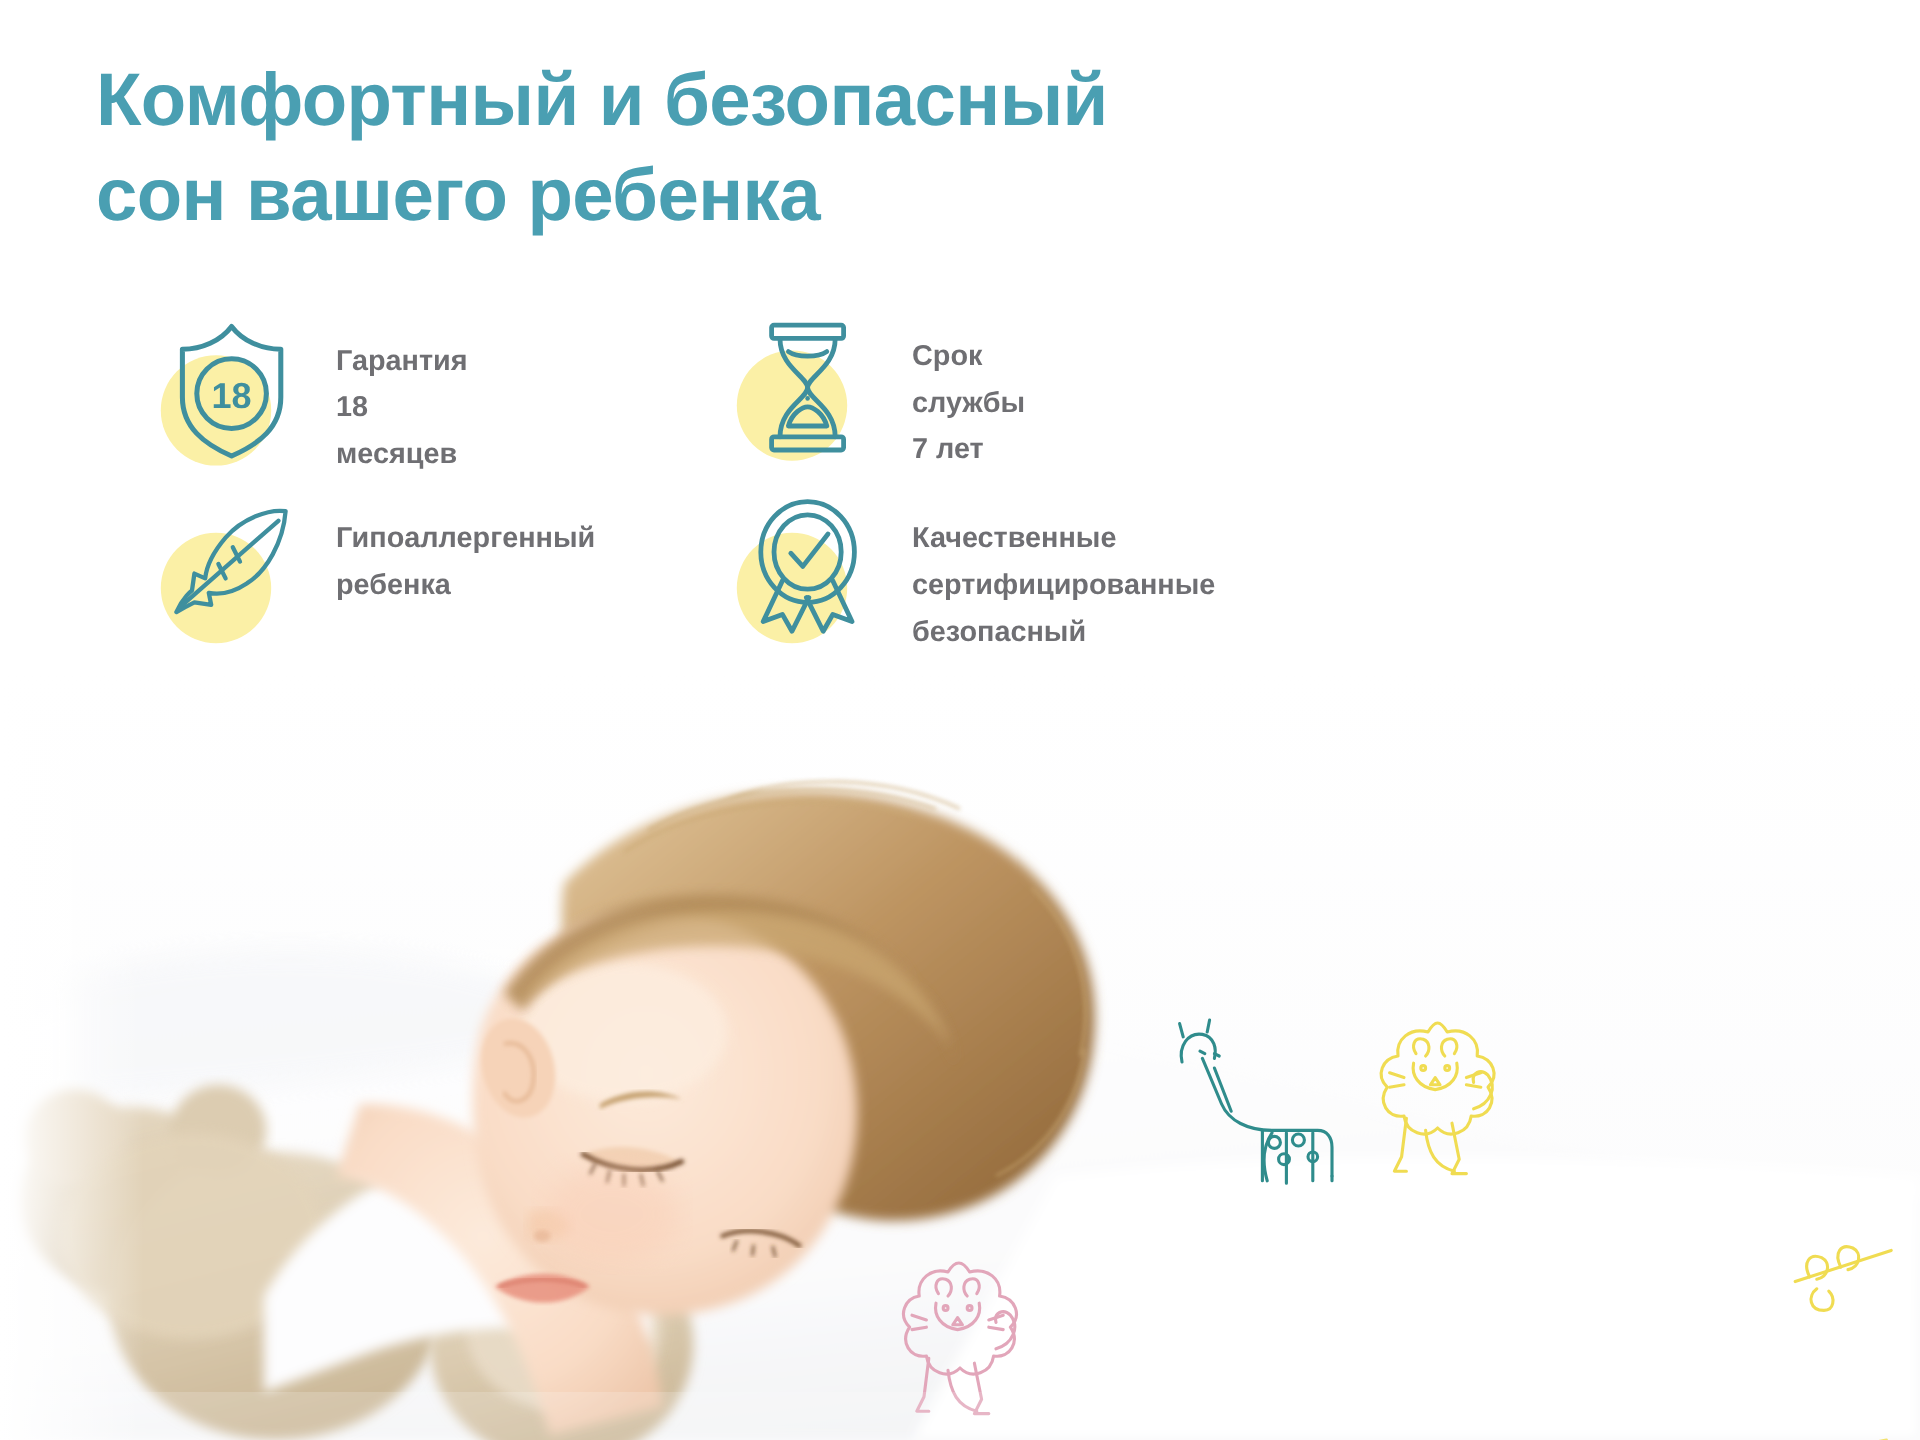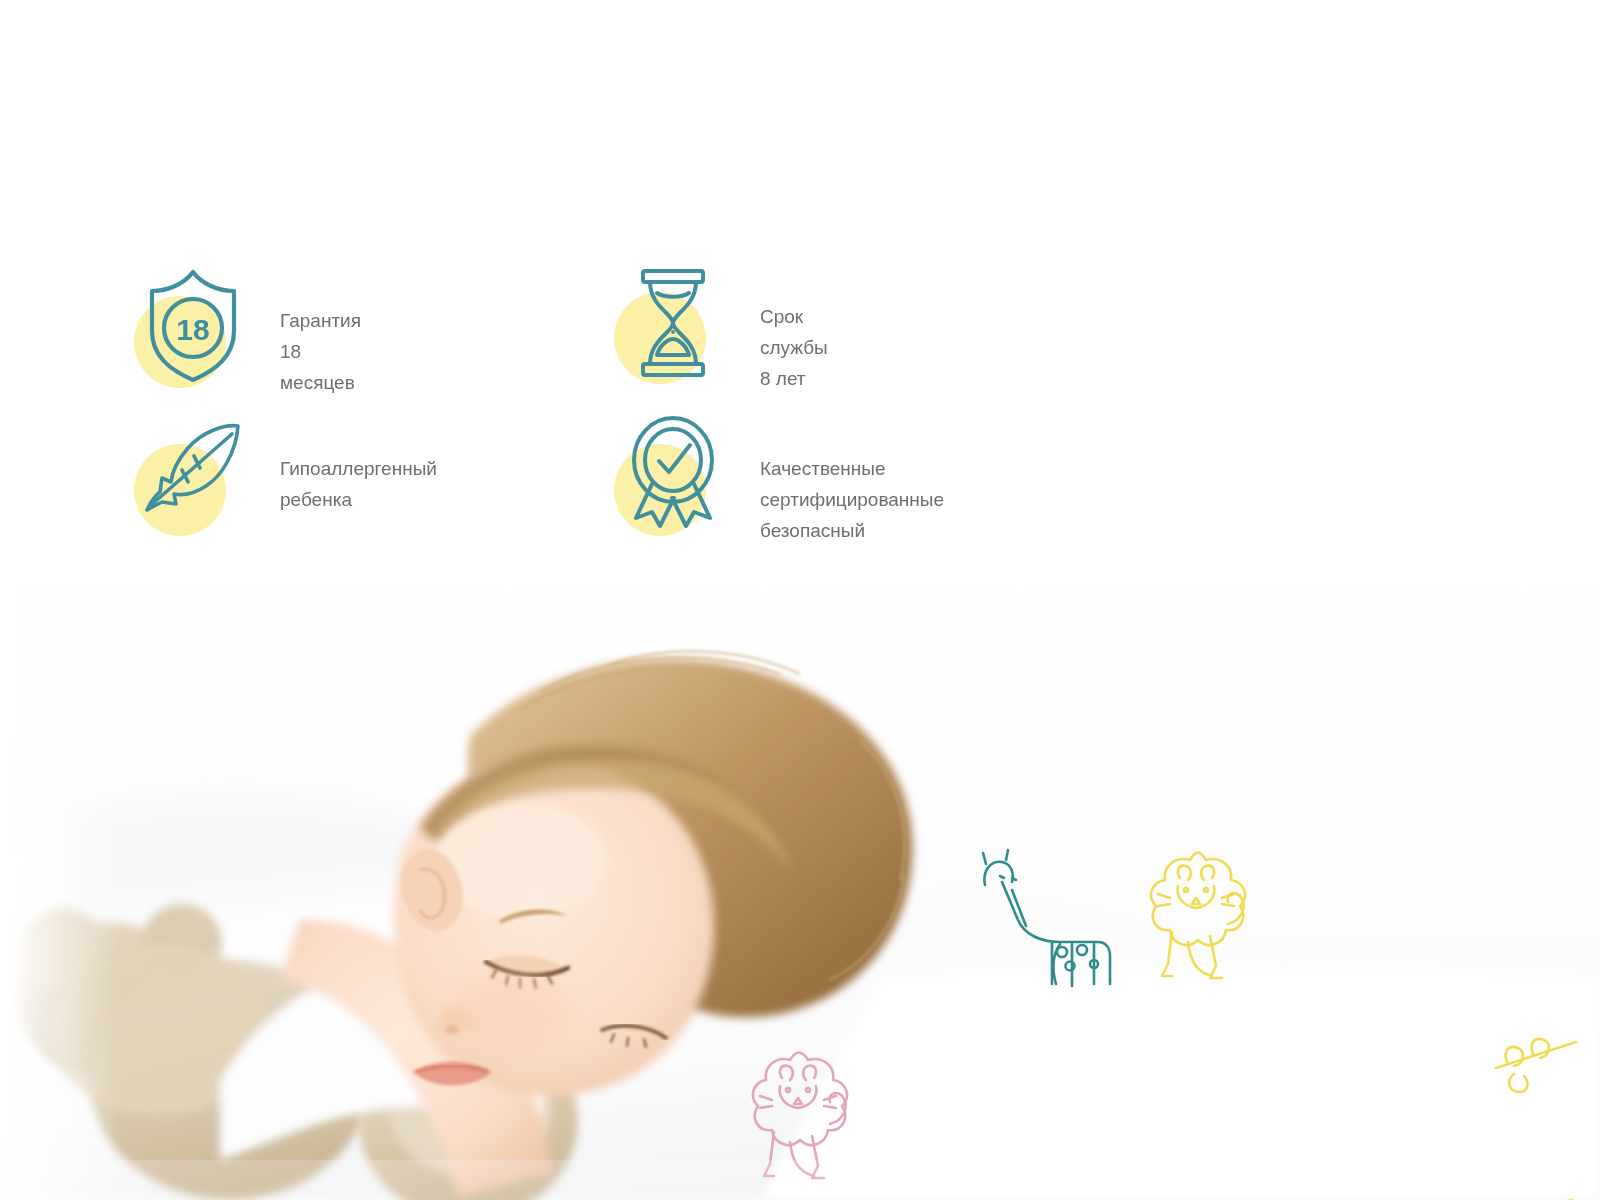--- a/index.html
+++ b/index.html
@@ -24,22 +24,22 @@
   .features { position:absolute; left:0; top:258px; width:1600px; }
   .feature { position:absolute; }
   .f-ic { position:absolute; left:0; top:0; width:120px; height:130px; }
   .f-blob {
     position:absolute; width:92px; height:92px; border-radius:50%;
     background:#fbf0a6; left:2px; top:38px; z-index:0;
   }
   .f-svg { position:absolute; left:0; top:0; z-index:1; }
   .f-txt {
     position:absolute; left:148px; top:24px;
-    font-size:19px; line-height:1.62; color:#6f6f73;
-    font-weight:400; white-space:pre-line;margin-top:24px;
+    font-size:24px; line-height:1.62; color:#6f6f73;
+    font-weight:700; white-space:pre-line;
   }
 
   .feat-warranty  { left:132px; top:0px; }
   .feat-lifetime  { left:612px; top:-4px; }
   .feat-hypo      { left:132px; top:148px; }
   .feat-quality   { left:612px; top:148px; }
 
   
   .photo {
     position:absolute; left:0; top:560px; width:1600px; height:640px;
@@ -56,20 +56,22 @@
     position:absolute; left:0; top:560px; width:120px; height:640px;
     background:linear-gradient(to right,#ffffff 0%,rgba(255,255,255,0) 100%);
     pointer-events:none; z-index:5;
   }
 </style>
 </head>
 <body>
 
 <div class="page">
 
+  <h1 class="headline">Комфортный и безопасный
+сон вашего ребенка</h1>
 
   <div class="features">
 
     <div class="feature feat-warranty">
       <div class="f-ic">
         <div class="f-blob"></div>
         <svg class="f-svg" width="120" height="130" viewBox="0 0 120 130" fill="none">
           <path d="M61 14 C70 26 86 33 102 33 L102 73 C102 98 84 112 61 122 C38 112 20 98 20 73 L20 33 C36 33 52 26 61 14 Z" stroke="#3f8f9e" stroke-width="4.2" stroke-linejoin="round" fill="none"></path>
           <circle cx="61" cy="70" r="29" stroke="#3f8f9e" stroke-width="4.2" fill="none"></circle>
           <text x="61" y="82" text-anchor="middle" font-family="'Liberation Sans',sans-serif" font-size="30" font-weight="600" fill="#3f8f9e">18</text>
@@ -89,21 +91,21 @@
             <path d="M38 28 C38 52 61 60 61 69 C61 78 38 86 38 110"></path>
             <path d="M84 28 C84 52 61 60 61 69 C61 78 84 86 84 110"></path>
             <path d="M45 39 C52 44 70 44 77 39"></path>
             <path d="M45 101 C48 90 57 85 61 85 C65 85 74 90 77 101 Z"></path>
           </g>
           <circle cx="61" cy="71" r="1.9" fill="#3f8f9e"></circle>
           <circle cx="61" cy="78" r="1.9" fill="#3f8f9e"></circle>
         </svg>
       </div>
       <div class="f-txt">Срок службы
-8 лет</div>
+7 лет</div>
     </div>
 
     <div class="feature feat-hypo">
       <div class="f-ic">
         <div class="f-blob"></div>
         <svg class="f-svg" width="120" height="130" viewBox="0 0 120 130" fill="none">
           <g stroke="#3f8f9e" stroke-width="3.6" stroke-linejoin="round" stroke-linecap="round" fill="none">
             <path d="M106 20 C92 18 70 26 56 42 C44 56 40 66 39 76 L30 72 L28 86
                      C28 86 20 92 15 104 C22 100 30 96 30 96 L44 98 L42 88
                      C52 90 62 88 74 80 C90 70 104 46 106 20 Z"></path>

